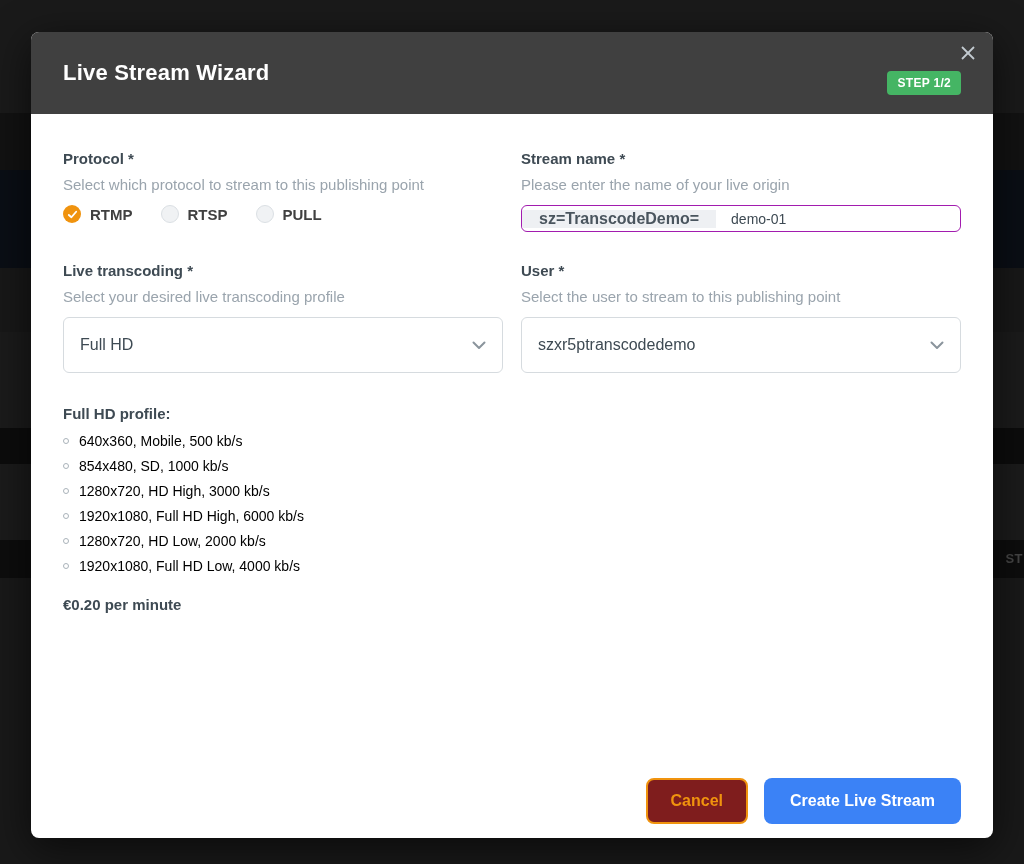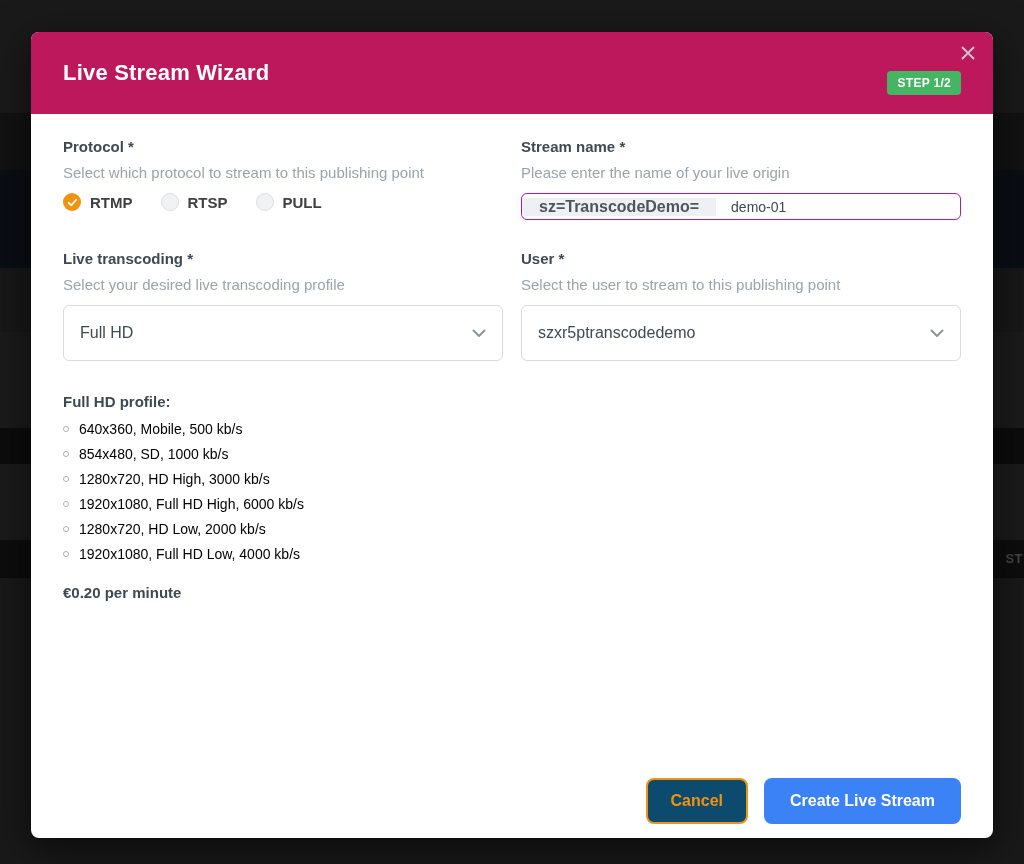--- a/index.html
+++ b/index.html
@@ -25,36 +25,36 @@
            line-height:38px; padding-right:1px; letter-spacing:.5px; }
   .band9 { top:578px; height:286px; background:#191919; }
 
   
   .modal {
     position:absolute; left:31px; top:32px; width:962px; height:806px;
     background:#ffffff; border-radius:8px; z-index:1;
     box-shadow:0 10px 40px rgba(0,0,0,.6);
   }
   .modal-header {
-    height:82px; background:#be185d; border-radius:8px 8px 0 0;
+    height:82px; background:#404040; border-radius:8px 8px 0 0;
     display:flex; align-items:center; padding:12px 32px; position:relative;
   }
   .modal-title { color:#ffffff; font-size:22px; font-weight:bold; letter-spacing:.2px; }
   .step-badge {
     margin-left:auto; margin-top:20px;
     background:#45b564; color:#ffffff; font-size:12px; font-weight:bold;
     padding:5px 10px; border-radius:4px; letter-spacing:.3px;
   }
   .close-btn {
     position:absolute; top:10px; right:14px; width:22px; height:22px;
     background:none; border:none; cursor:pointer; color:#c3cbd1;
     display:flex; align-items:center; justify-content:center;
   }
 
-  .modal-body { padding:24px 32px 0 32px; }
+  .modal-body { padding:36px 32px 0 32px; }
   .grid { display:grid; grid-template-columns:1fr 1fr; column-gap:18px; }
   .row2 { margin-top:30px; }
 
   .field-label { font-size:15px; font-weight:bold; color:#3e4a53; margin-bottom:9px; }
   .field-desc  { font-size:15px; color:#9aa4ad; margin-bottom:12px; }
 
   
   .radio-row { display:flex; align-items:center; gap:28px; margin-top:12px; }
   .radio-opt { display:flex; align-items:center; cursor:pointer; }
   .radio {
@@ -103,21 +103,21 @@
   .price { font-size:15px; font-weight:bold; color:#3e4a53; margin-top:22px; }
 
   
   .modal-footer {
     position:absolute; right:32px; bottom:14px;
     display:flex; align-items:center; gap:16px;
   }
   .btn { font-family:"Liberation Sans", sans-serif; font-size:16px; font-weight:bold;
          border-radius:8px; cursor:pointer; }
   .btn-cancel {
-    background:#0c4a6e; color:#f0930e; border:2px solid #f0930e;
+    background:#7f1d1d; color:#f0930e; border:2px solid #f0930e;
     padding:12px 23px;
   }
   .btn-submit {
     background:#3b82f6; color:#ffffff; border:none;
     padding:14px 26px;
   }
 </style>
 </head>
 <body>
 

